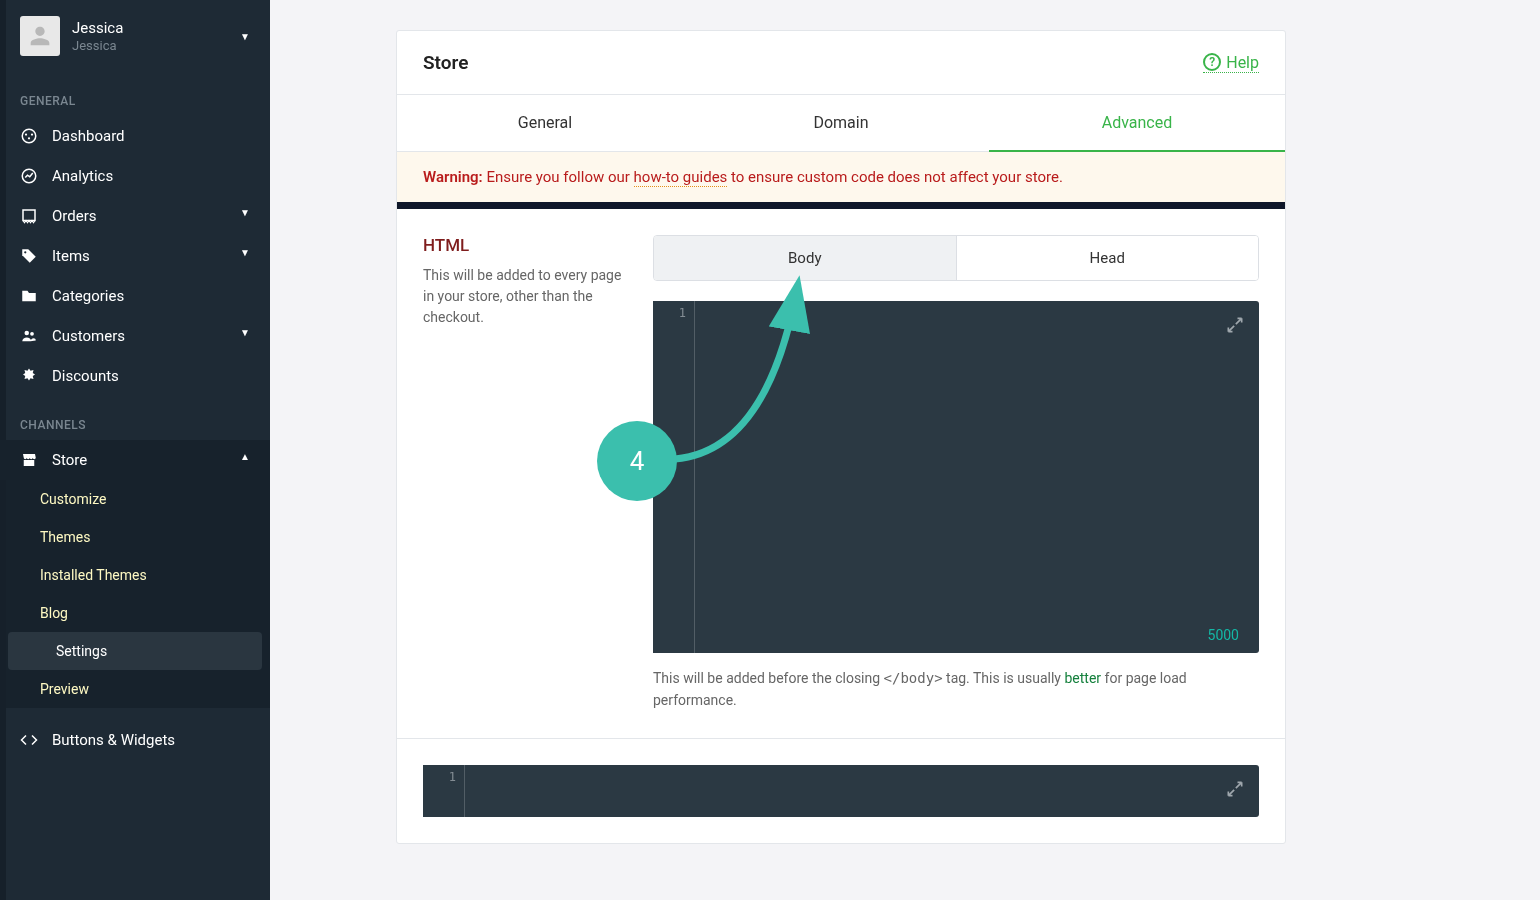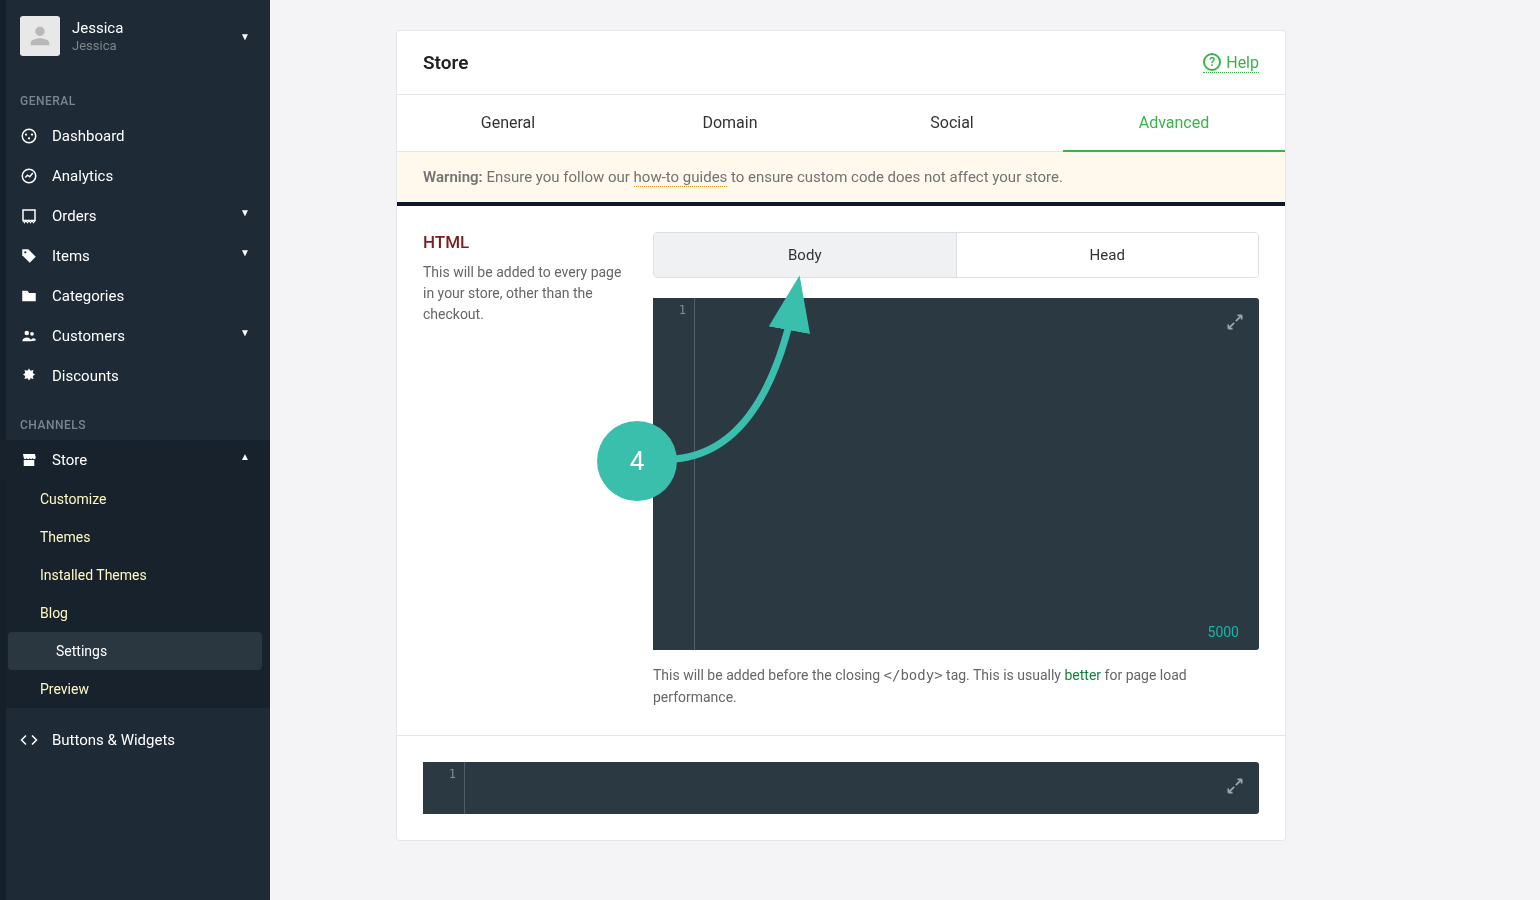--- a/index.html
+++ b/index.html
@@ -35,21 +35,21 @@
 .card { background: #fff; border: 1px solid #e3e6ea; border-radius: 3px; max-width: 890px; margin: 0 auto; }
 .card-header { display: flex; align-items: center; justify-content: space-between; padding: 20px 26px; border-bottom: 1px solid #e3e6ea; }
 .card-title { font-size: 19px; font-weight: 600; color: #222; }
 .help-link { color: #39b449; font-size: 16px; display: flex; align-items: center; gap: 5px; border-bottom: 1px dotted #39b449; cursor: pointer; }
 .help-icon { width: 18px; height: 18px; border: 2px solid #39b449; border-radius: 50%; display: inline-flex; align-items: center; justify-content: center; font-size: 12px; font-weight: 600; }
 
 .tabs { display: flex; border-bottom: 1px solid #e3e6ea; }
 .tab { flex: 1; text-align: center; padding: 18px 0; font-size: 16px; color: #333; cursor: pointer; }
 .tab.active { color: #39b449; border-bottom: 2px solid #39b449; margin-bottom: -1px; }
 
-.warning-banner { background: #fef8ed; border-bottom: 4px solid #0f172a; padding: 16px 26px; font-size: 15px; color: #737373; }
+.warning-banner { background: #fef8ed; border-bottom: 7px solid #0f172a; padding: 16px 26px; font-size: 15px; color: #b91c1c; }
 .warning-banner strong { font-weight: 600; }
 .warning-link { border-bottom: 1px dotted #e39018; cursor: pointer; }
 
 .section { display: flex; gap: 30px; padding: 26px; border-bottom: 1px solid #e3e6ea; }
 .section-left { width: 200px; flex-shrink: 0; }
 .section-title { font-size: 17px; font-weight: 500; color: #7f1d1d; margin-bottom: 10px; }
 .section-desc { font-size: 14px; color: #666; line-height: 1.5; }
 .section-right { flex: 1; }
 
 .toggle-group { display: flex; border: 1px solid #dcdfe4; border-radius: 4px; overflow: hidden; margin-bottom: 20px; }
@@ -206,21 +206,20 @@
         <div class="card-title">Store</div>
         <div class="help-link">
           <span class="help-icon">?</span>
           <span>Help</span>
         </div>
       </div>
 
       <div class="tabs">
         <div class="tab">General</div>
         <div class="tab">Domain</div>
-        <div class="tab">Social</div>
         <div class="tab active">Advanced</div>
       </div>
 
       <div class="warning-banner">
         <strong>Warning:</strong><span> Ensure you follow our </span><span class="warning-link">how-to guides</span><span> to ensure custom code does not affect your store.</span>
       </div>
 
       <div class="section">
         <div class="section-left">
           <div class="section-title">HTML</div>

